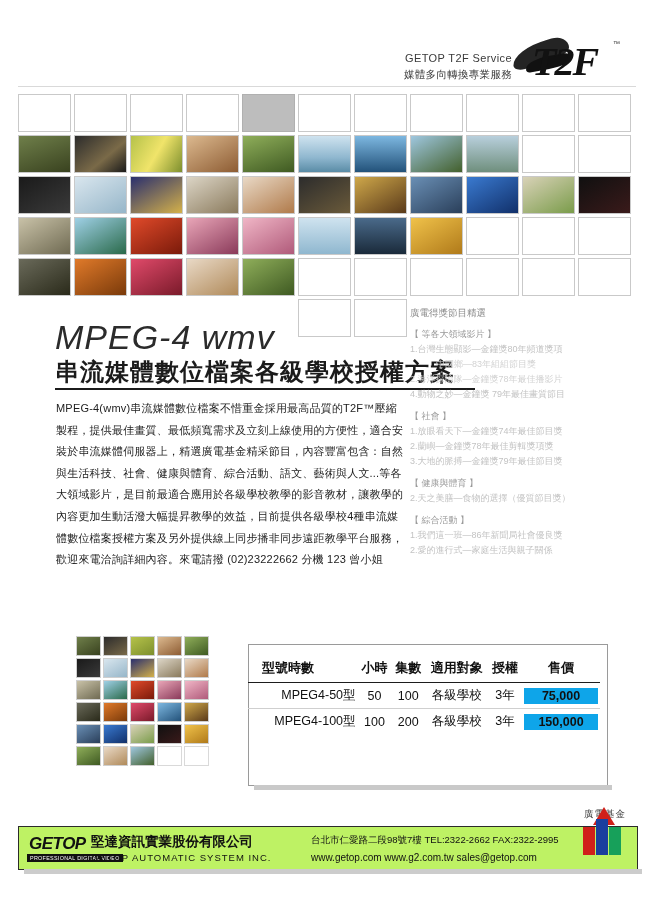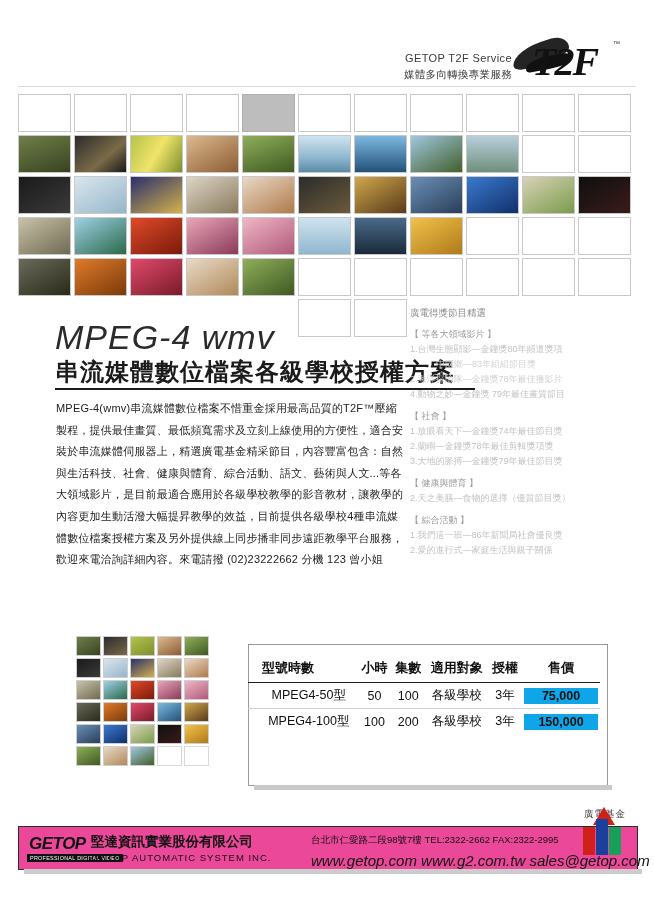--- a/index.html
+++ b/index.html
@@ -213,21 +213,21 @@
     padding: 3px 2px 5px;
     text-align: center;
     border-bottom: 1px solid #1d1d1d;
   }
   table.price td {
     padding: 4px 2px;
     text-align: center;
     border-bottom: 1px solid #cfcfcf;
   }
   table.price tr:last-child td { border-bottom: none; }
-  table.price td.model { text-align: center; padding-left: 14px; }
+  table.price td.model { text-align: right; padding-left: 14px; }
   table.price th.model { text-align: left; padding-left: 14px; }
   td.priceval, th.priceval { width: 74px; }
   .pricecell {
     display: block;
     background: #0ea5e9;
     color: #111;
     font-weight: bold;
     padding: 1px 0;
   }
   .pricecell.call { letter-spacing: 0.5px; }
@@ -238,21 +238,21 @@
     right: 28px; top: 808px;
     font-size: 9.5px;
     color: #3a3a3a;
     letter-spacing: 1px;
   }
   .footer {
     position: absolute;
     left: 18px; top: 826px;
     width: 618px; height: 42px;
     border: 1px solid #2b2b2b;
-    background: #ec4899;
+    background: #bef264;
   }
   .footer .getop {
     position: absolute;
     left: 10px; top: 7px;
     font-size: 17px;
     font-weight: bold;
     font-style: italic;
     color: #111;
     letter-spacing: -0.5px;
   }
@@ -282,24 +282,23 @@
   .footer .addr {
     position: absolute;
     left: 292px; top: 7px;
     font-size: 9.5px;
     color: #111;
     white-space: nowrap;
   }
   .footer .web {
     position: absolute;
     left: 292px; top: 25px;
-    font-size: 15px;
+    font-size: 10px;
     color: #111;
     white-space: nowrap;
-    font-style: italic;
   }
   .footer .g2logo {
     position: absolute;
     right: 6px; top: -20px;
     width: 48px; height: 56px;
   }
   .g2logo .bar-red   { position:absolute; left:0;  top:20px; width:12px; height:28px; background:#d0201a; }
   .g2logo .bar-blue  { position:absolute; left:13px; top:12px; width:12px; height:36px; background:#1a3f9e; }
   .g2logo .bar-green { position:absolute; left:26px; top:20px; width:12px; height:28px; background:#17a05a; }
   .g2logo .arrow {

